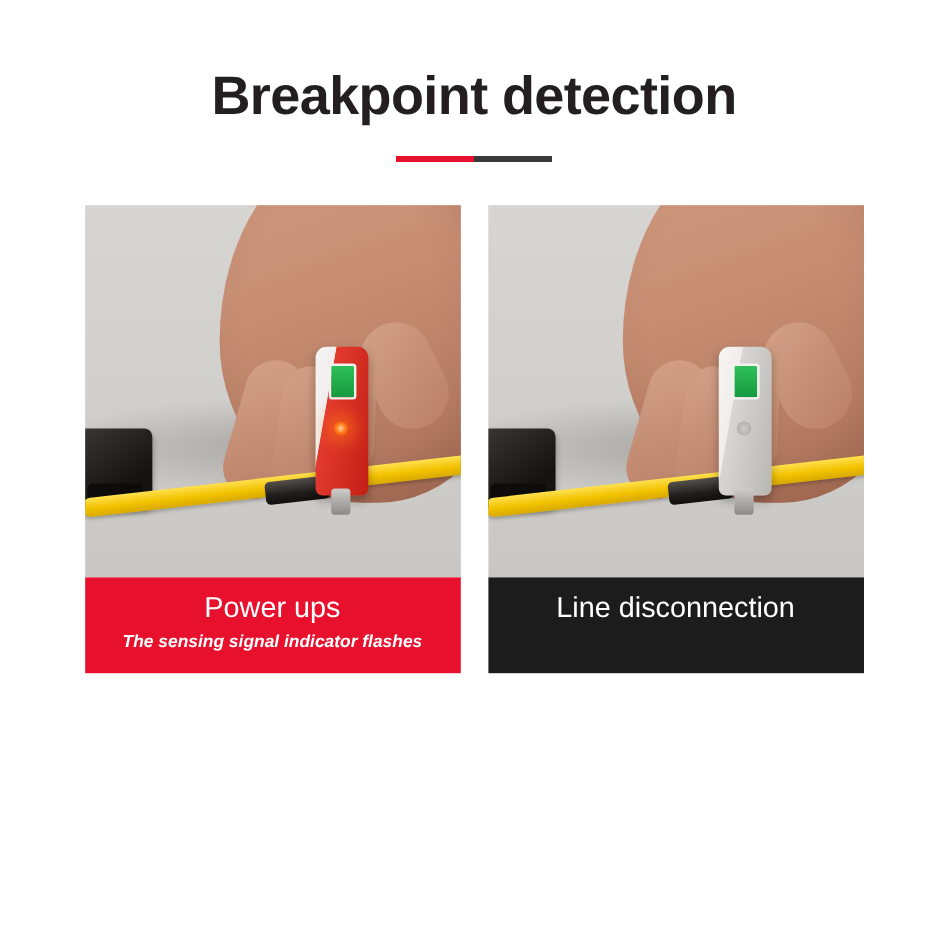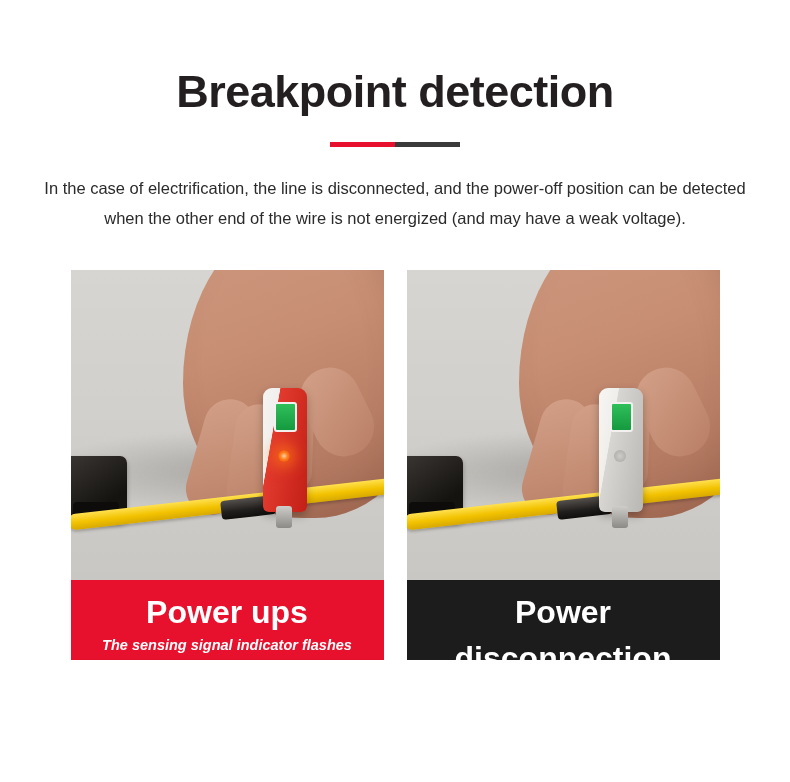--- a/index.html
+++ b/index.html
@@ -22,21 +22,21 @@
     background: #ffffff;
   }
 
   
   .heading {
     text-align: center;
     font-size: 45px;
     font-weight: bold;
     letter-spacing: -0.5px;
     color: #231f20;
-    margin: 16px;
+    margin: 4px;
     padding-top: 50px;
     line-height: 1.15;
   }
 
   .divider {
     display: flex;
     justify-content: center;
     margin-top: 24px;
   }
   .divider .seg {
@@ -194,22 +194,22 @@
   .caption {
     height: 80px;
     padding-top: 9px;
     box-sizing: border-box;
     text-align: center;
     color: #ffffff;
   }
   .caption.red  { background: #e8112d; }
   .caption.dark { background: #1c1c1c; }
   .caption .title {
-    font-size: 32px;
-    font-weight: bold;
+    font-size: 24px;
+    font-weight: normal;
     line-height: 1.45;
   }
   .caption .sub {
     font-size: 14.5px;
     font-weight: bold;
     line-height: 1.5;
     font-style: italic;
   }
 </style>
 </head>
@@ -217,24 +217,20 @@
 
 <div class="page">
 
   <h1 class="heading">Breakpoint detection</h1>
 
   <div class="divider">
     <span class="seg red"></span>
     <span class="seg dark"></span>
   </div>
 
-  <div class="subtitle">
-    <span>In the case of electrification, the line is disconnected, and the power-off position can be detected</span>
-    <span>when the other end of the wire is not energized (and may have a weak voltage).</span>
-  </div>
 
   <div class="cards">
 
     <div class="card">
       <div class="photo">
         <div class="bench"></div>
         <div class="bench-shadow"></div>
         <div class="glow"></div>
         <div class="hand"></div>
         <div class="finger f1"></div>
@@ -269,18 +265,18 @@
         <div class="connector"></div>
         <div class="wire"></div>
         <div class="splice"></div>
         <div class="pen clear">
           <div class="screen"></div>
           <div class="led off"></div>
           <div class="tip"></div>
         </div>
       </div>
       <div class="caption dark">
-        <div class="title">Power disconnection</div>
+        <div class="title">Line disconnection</div>
       </div>
     </div>
 
   </div>
 </div>
 
 </body></html>

